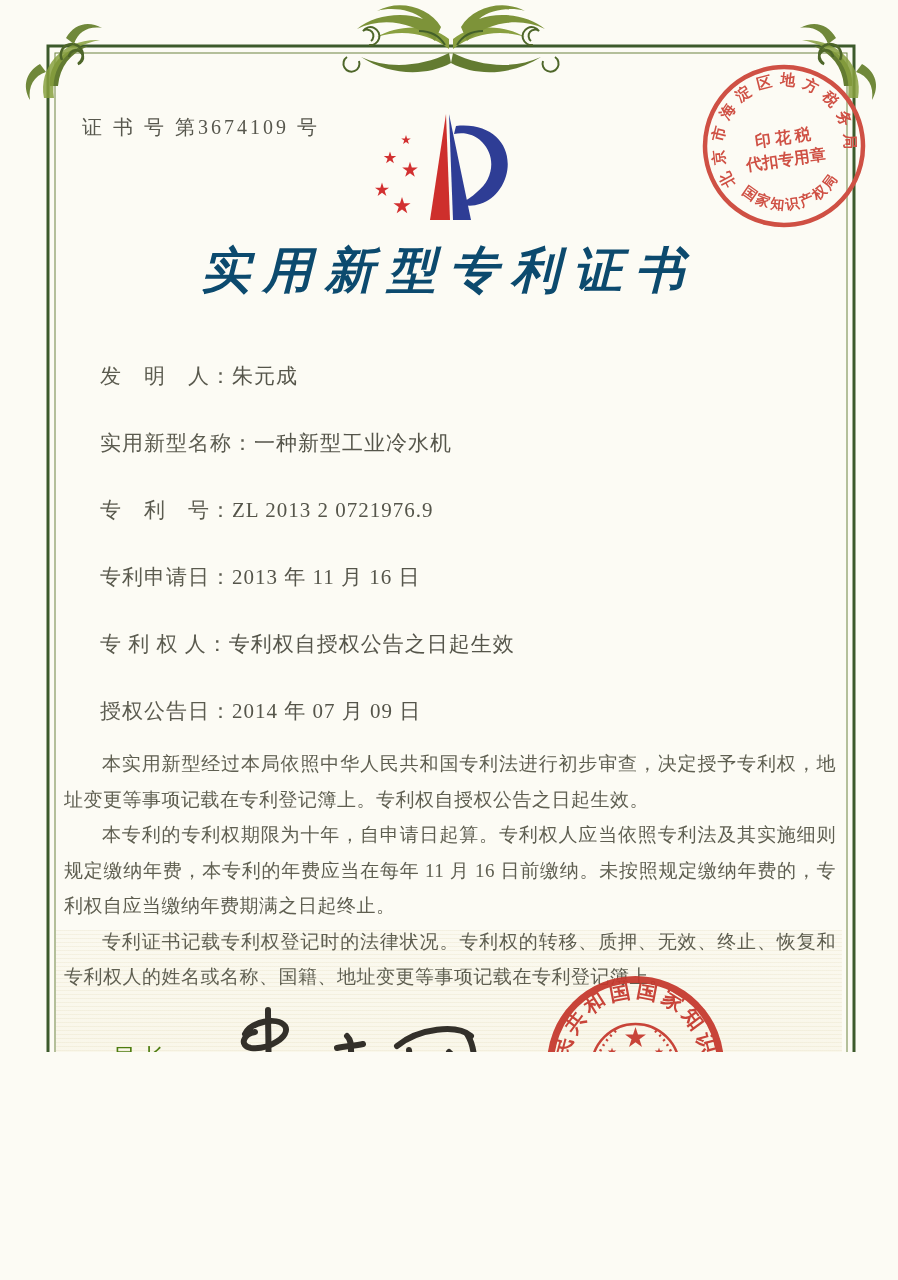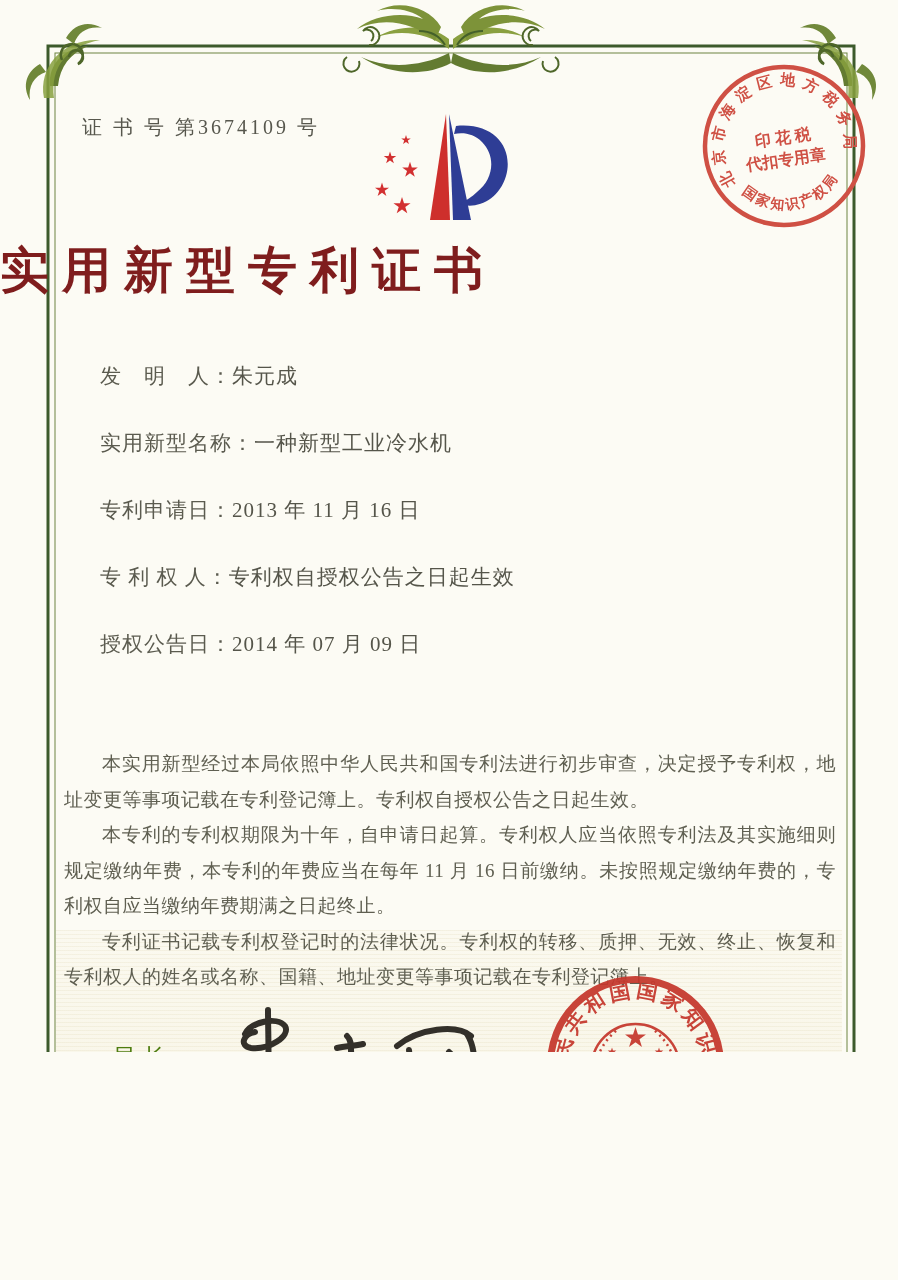--- a/index.html
+++ b/index.html
@@ -12,22 +12,22 @@
     background:
       repeating-linear-gradient(180deg, rgba(210,198,152,0.16) 0 1px, transparent 1px 4px),
       linear-gradient(180deg, rgba(242,235,206,0.12), rgba(238,229,192,0.35));
     z-index:0;
   }
   .frame{position:absolute;left:0;top:0;z-index:1;}
   .cert-no{position:absolute;left:82px;top:114px;font-size:20px;letter-spacing:3px;color:#57574d;z-index:2;}
   .logo{position:absolute;left:370px;top:108px;z-index:2;}
   .tax-stamp{position:absolute;left:700px;top:62px;transform:rotate(-8deg);z-index:3;}
   .title{
-    position:absolute;left:0;right:0;top:238px;margin:0;text-align:left;
-    font-size:49px;font-weight:700;letter-spacing:13px;color:#7f1d1d;z-index:2;
+    position:absolute;left:0;right:0;top:238px;margin:0;text-align:center;
+    font-size:49px;font-weight:700;letter-spacing:13px;color:#0c4a6e;z-index:2;font-style:italic;
   }
   .fields{position:absolute;left:100px;top:362px;z-index:2;}
   .field{margin-bottom:38px;font-size:21px;line-height:29px;color:#5b5b4f;letter-spacing:1px;}
   .field .flabel{color:#5b5b4f;}
   .field .fvalue{color:#55554a;}
   .body-text{
     position:absolute;left:64px;width:772px;top:746px;z-index:2;
     font-size:19px;line-height:35.5px;color:#5f5f51;text-align:justify;letter-spacing:0.5px;
   }
   .body-text p{margin:0;text-indent:2em;}
@@ -108,20 +108,23 @@
   <h1 class="title">实用新型专利证书</h1>
 
   <div class="fields">
     <div class="field">
       <span class="flabel">发　明　人：</span><span class="fvalue">朱元成</span>
     </div>
     <div class="field">
       <span class="flabel">实用新型名称：</span><span class="fvalue">一种新型工业冷水机</span>
     </div>
     <div class="field">
+      <span class="flabel">专　利　号：</span><span class="fvalue">ZL 2013 2 0721976.9</span>
+    </div>
+    <div class="field">
       <span class="flabel">专利申请日：</span><span class="fvalue">2013 年 11 月 16 日</span>
     </div>
     <div class="field">
       <span class="flabel">专 利 权 人：</span><span class="fvalue">专利权自授权公告之日起生效</span>
     </div>
     <div class="field">
       <span class="flabel">授权公告日：</span><span class="fvalue">2014 年 07 月 09 日</span>
     </div>
   </div>
 

